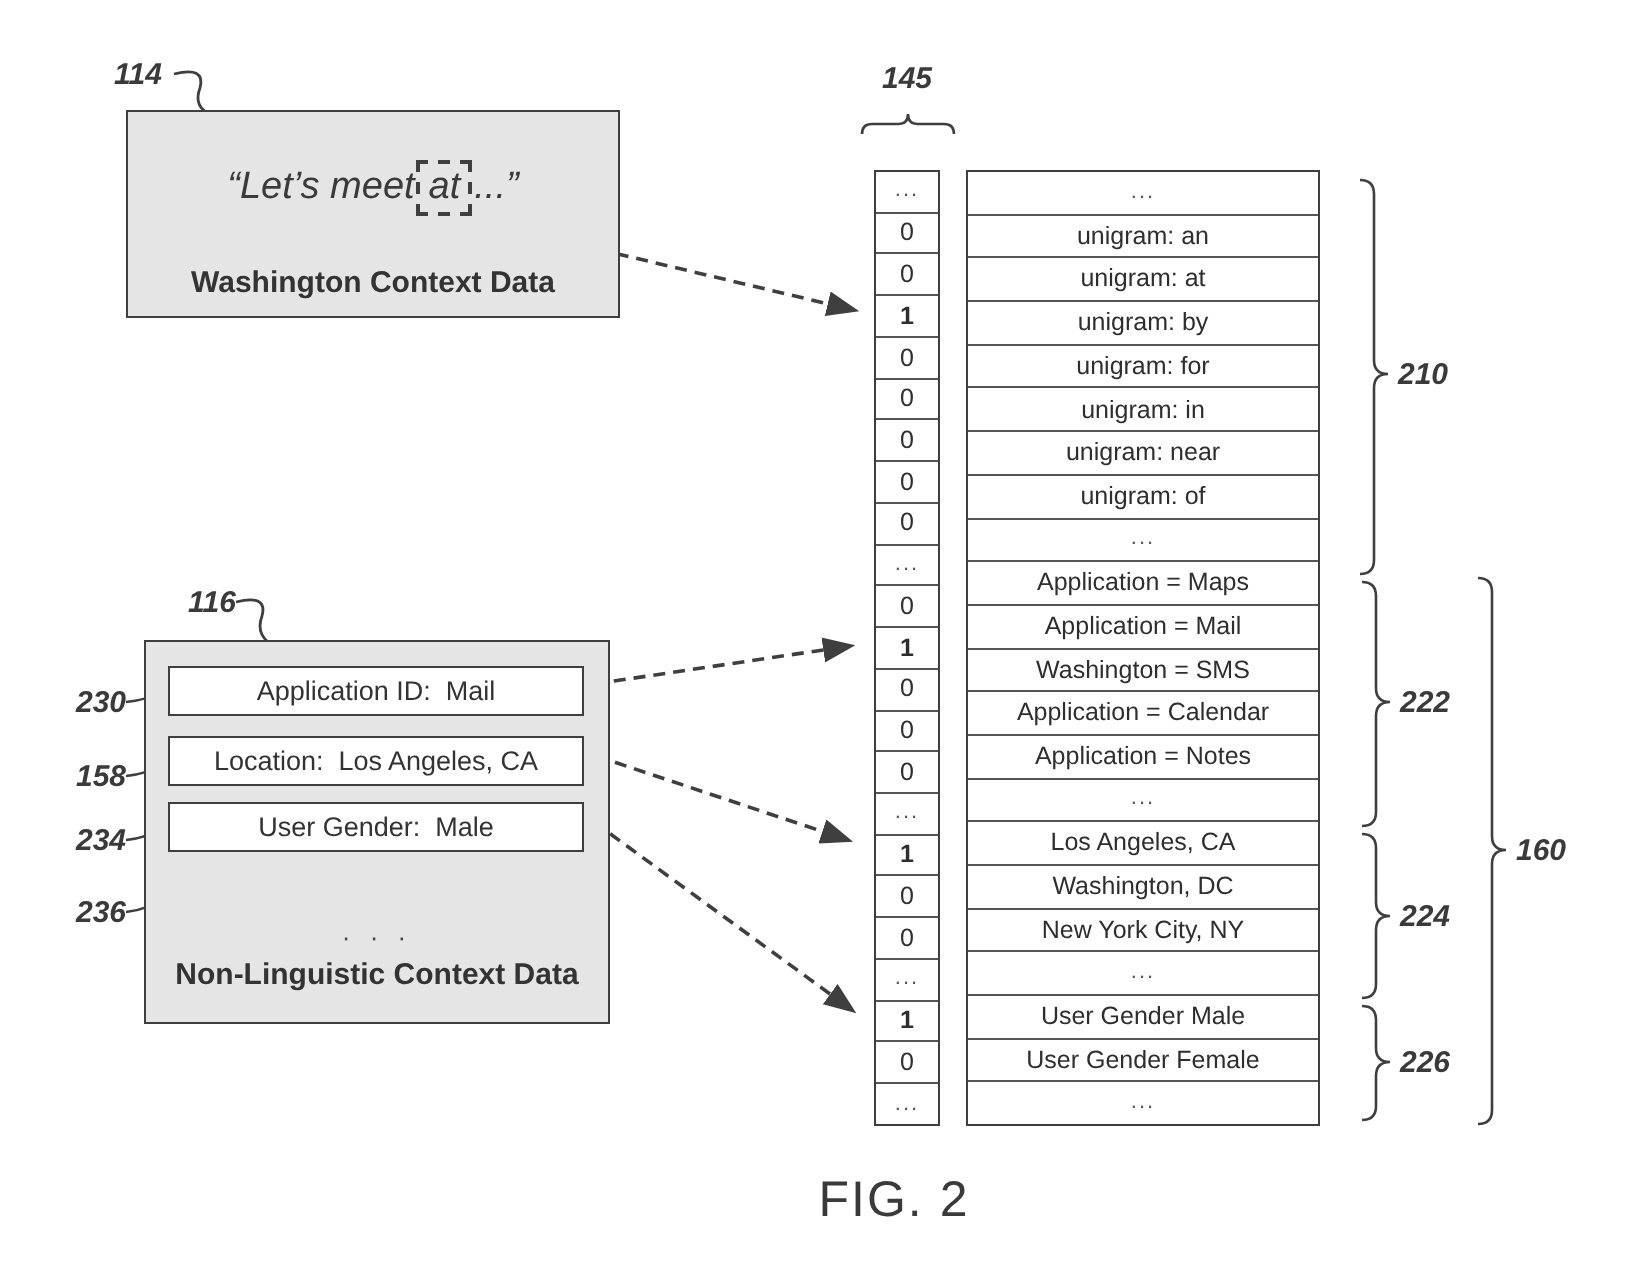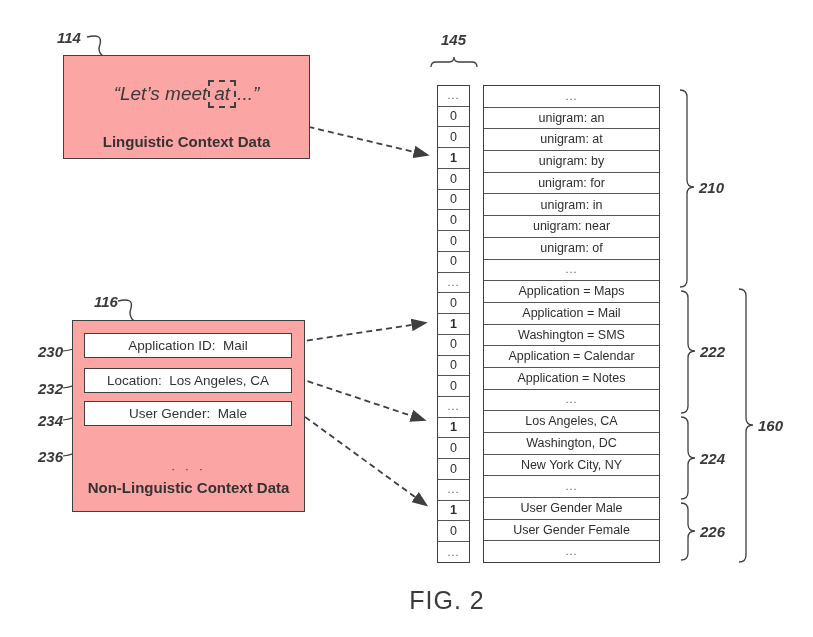--- a/index.html
+++ b/index.html
@@ -2,21 +2,21 @@
 <html><head>
 <meta charset="utf-8">
 <style>
   html,body{margin:0;padding:0;background:#fff;}
   #canvas{
     position:relative;width:807px;height:637px;background:#fff;
     font-family:"Liberation Sans",sans-serif;color:#333;overflow:hidden;padding-left:44px;
   }
   svg.overlay{position:absolute;left:0;top:0;width:813px;height:637px;pointer-events:none;}
   .num{position:absolute;font-style:italic;font-weight:700;font-size:15px;color:#3a3a3a;}
-  .box{position:absolute;border:1.6px solid #3f3f3f;background:#fca5a5;}
+  .box{position:absolute;border:1.6px solid #3f3f3f;background:#e5e5e5;}
   
   #ling-box{left:63px;top:55px;width:245px;height:102px;}
   .quote{position:absolute;left:0;right:0;top:24px;text-align:center;
     font-style:italic;font-size:19px;color:#3a3a3a;}
   .at-word{display:inline-block;border:2.5px dashed #3f3f3f;padding:1px 4px;margin:0 1px;}
   .box-title{position:absolute;left:0;right:0;text-align:center;font-weight:700;
     font-size:15px;color:#333;}
   #ling-box .box-title{bottom:8px;}
   
   #nl-box{left:72px;top:320px;width:231px;height:190px;}
@@ -68,35 +68,35 @@
 
     <path d="M250,113 L427,155" fill="none" stroke="#3f3f3f" stroke-width="1.8" stroke-dasharray="6 4" marker-end="url(#ah)"></path>
     <path d="M297,342 L425,323" fill="none" stroke="#3f3f3f" stroke-width="1.8" stroke-dasharray="6 4" marker-end="url(#ah)"></path>
     <path d="M298,378 L424,420" fill="none" stroke="#3f3f3f" stroke-width="1.8" stroke-dasharray="6 4" marker-end="url(#ah)"></path>
     <path d="M297,411 L426,505" fill="none" stroke="#3f3f3f" stroke-width="1.8" stroke-dasharray="6 4" marker-end="url(#ah)"></path>
   </svg>
 
   <div class="num" style="left:57px;top:29px;">114</div>
   <div class="num" style="left:94px;top:293px;">116</div>
   <div class="num" style="left:38px;top:343px;">230</div>
-  <div class="num" style="left:38px;top:380px;">232</div>
+  <div class="num" style="left:38px;top:380px;">158</div>
   <div class="num" style="left:38px;top:412px;">234</div>
   <div class="num" style="left:38px;top:448px;text-align:right;">236</div>
   <div class="num" style="left:441px;top:31px;">145</div>
   <div class="num" style="left:699px;top:179px;">210</div>
   <div class="num" style="left:700px;top:343px;">222</div>
   <div class="num" style="left:700px;top:450px;">224</div>
   <div class="num" style="left:700px;top:523px;">226</div>
   <div class="num" style="left:758px;top:417px;">160</div>
 
   <div id="ling-box" class="box">
     <div class="quote">
       <span>“Let’s meet</span><span class="at-word">at</span><span>...”</span>
     </div>
-    <div class="box-title">Linguistic Context Data</div>
+    <div class="box-title">Washington Context Data</div>
   </div>
 
   <div id="nl-box" class="box">
     <div class="sub-box" style="top:12px;">Application ID:  Mail</div>
     <div class="sub-box" style="top:47px;">Location:  Los Angeles, CA</div>
     <div class="sub-box" style="top:80px;">User Gender:  Male</div>
     <div class="nl-ellipsis">· · ·</div>
     <div class="box-title">Non-Linguistic Context Data</div>
   </div>
 

